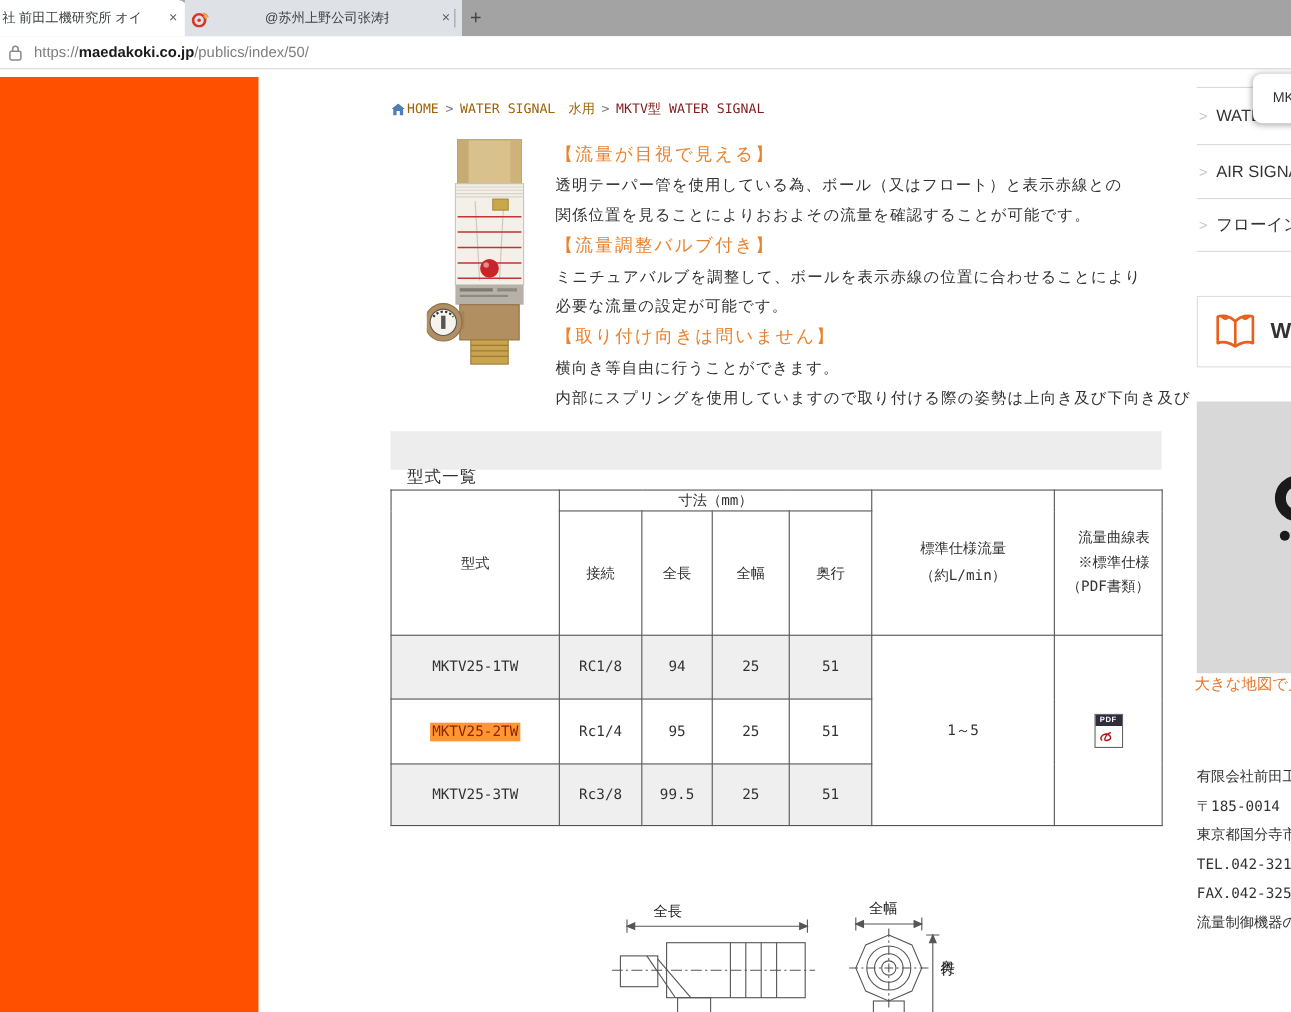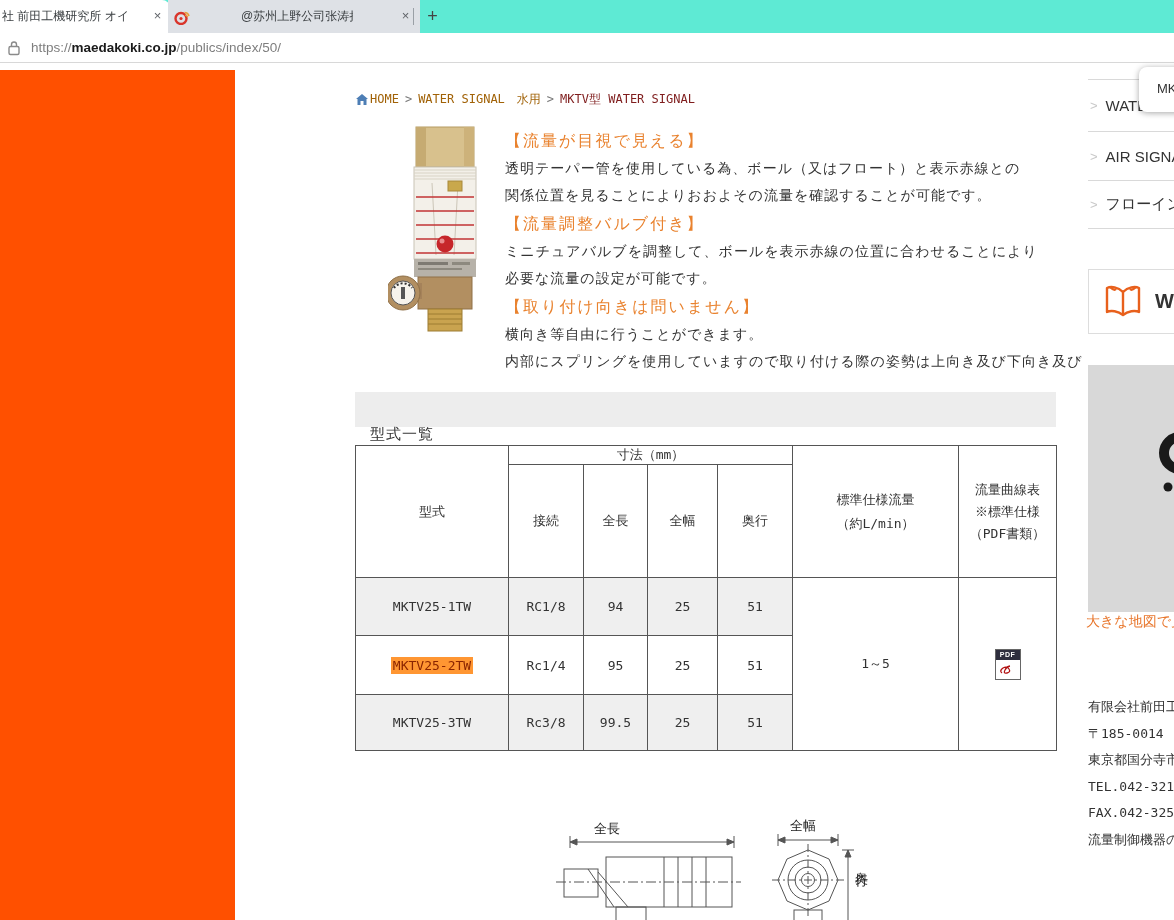--- a/index.html
+++ b/index.html
@@ -1,20 +1,20 @@
 <!DOCTYPE html>
 <html><head>
 <meta charset="utf-8">
 <style>
   html,body{margin:0;padding:0;}
   .screen{position:relative;width:1174px;height:920px;overflow:hidden;background:#fff;
           font-family:"Liberation Sans",sans-serif;color:#333;}
 
   
-  .tabbar{position:absolute;left:0;top:0;width:100%;height:33px;background:#5eead4;}
+  .tabbar{position:absolute;left:0;top:0;width:100%;height:33px;background:#a3a3a3;}
   .tab{position:absolute;top:0;height:33px;display:flex;align-items:center;}
   .tab.active{left:0;width:164px;background:#fff;border-radius:0 8px 0 0;padding:0 4px 0 2px;}
   .tab.inactive{left:168px;width:240px;background:#dee1e6;padding:0 6px;gap:44px;}
   .tab-title{flex:1;font-size:12px;color:#3c4043;white-space:nowrap;overflow:hidden;}
   .tab-close{width:17px;height:17px;line-height:16px;text-align:center;font-size:13px;color:#5f6368;border-radius:50%;cursor:default;}
   .weibo-ico{width:16px;height:16px;margin-right:7px;flex:0 0 auto;}
   .tab-div{position:absolute;left:413px;top:8px;width:1px;height:17px;background:#9aa0a6;}
   .newtab{position:absolute;left:421px;top:5px;width:23px;height:23px;text-align:center;line-height:22px;font-size:18px;color:#444;}
   .urlbar{position:absolute;left:0;top:33px;width:100%;height:29px;background:#fff;border-bottom:1px solid #d8d8d8;}
   .lock{position:absolute;left:7px;top:7px;}
@@ -42,21 +42,21 @@
   .section-bar{position:absolute;left:355px;top:392px;width:701px;height:35px;background:#ededed;}
   .section-bar span{display:inline-block;margin-left:15px;line-height:35px;font-size:15px;color:#333;letter-spacing:1px;margin-top:24px;}
 
   .spec-wrap{position:absolute;left:355px;top:445px;}
   table.spec{border-collapse:collapse;table-layout:fixed;width:701px;
              font-family:"DejaVu Sans Mono",monospace;font-size:13px;color:#333;}
   table.spec td{border:1px solid #555;text-align:center;vertical-align:middle;padding:0;}
   td.gray{background:#efefef;}
   td.white{background:#fff;}
   .hl{background:#ff9632;color:#8b2500;padding:1px 2px;}
-  .pdfcell-lines{display:inline-block;text-align:center;line-height:22px;}
+  .pdfcell-lines{display:inline-block;text-align:right;line-height:22px;}
   .flow-lines{line-height:24px;}
   .pdficon{width:24px;height:29px;border:1px solid #666;background:#fff;margin:0 auto;position:relative;}
   .pdficon .bar{height:10px;background:#2e2e3e;color:#fff;font-size:7px;font-weight:bold;
                 line-height:10px;text-align:center;letter-spacing:.5px;font-family:"Liberation Sans",sans-serif;}
 
   .drawing{position:absolute;left:556px;top:812px;width:340px;height:108px;overflow:hidden;}
   .dim-label{position:absolute;font-size:13px;color:#222;}
   .dim-len{left:38px;top:8px;}
   .dim-wid{left:234px;top:5px;}
   .dim-dep{left:296px;top:50px;writing-mode:vertical-rl;letter-spacing:2px;}

